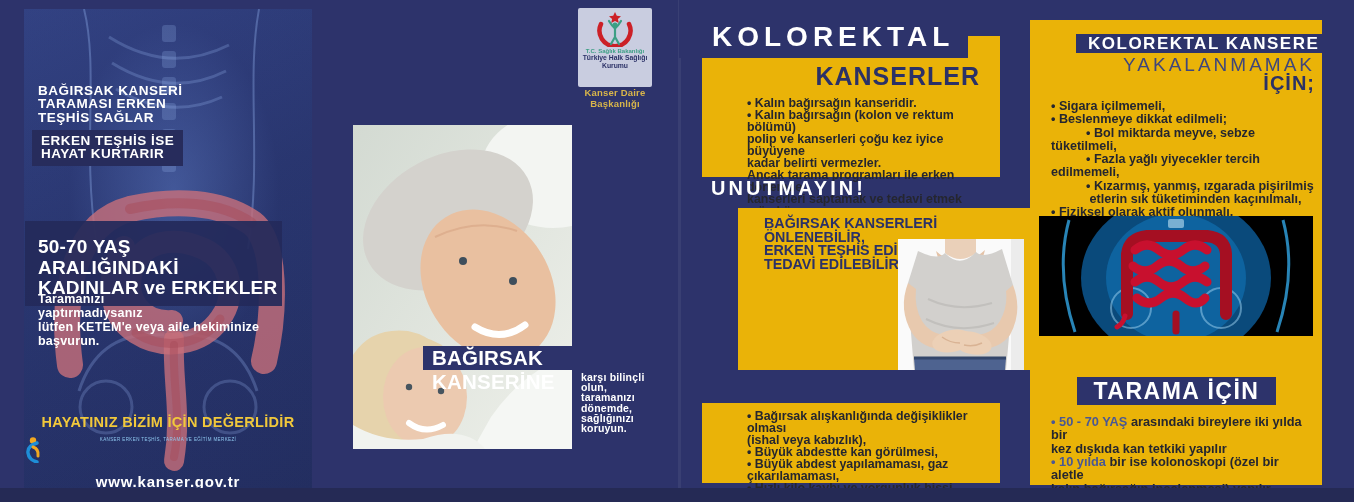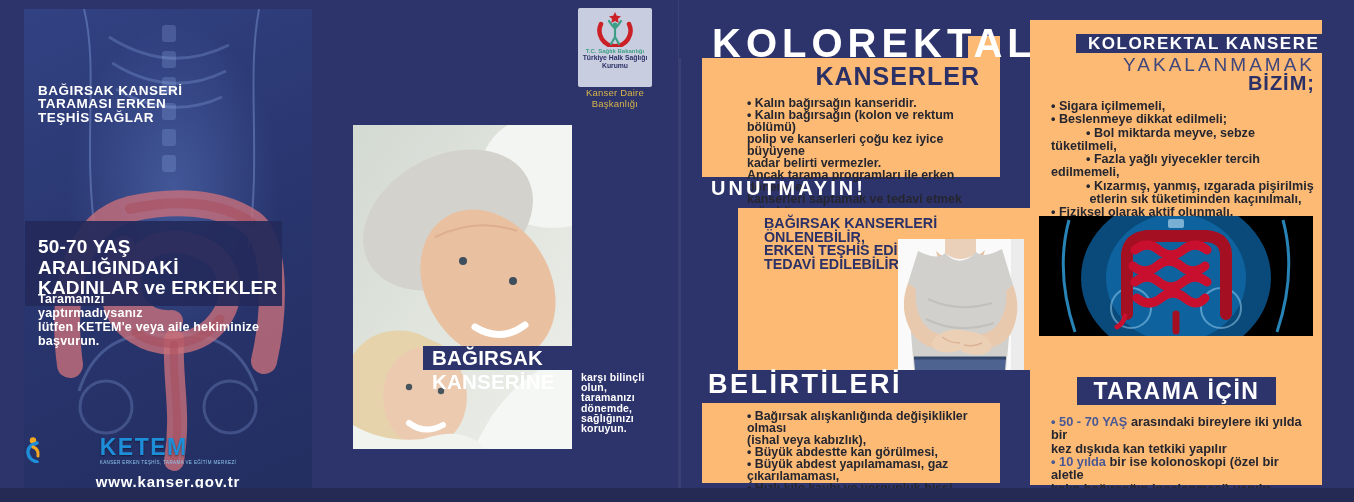--- a/index.html
+++ b/index.html
@@ -5,21 +5,21 @@
   html,body{margin:0;padding:0;background:#1d2142;}
   .page{
     position:relative;width:1354px;height:502px;overflow:hidden;
     background:#2d336b;
     font-family:"Liberation Sans",sans-serif;
     -webkit-font-smoothing:antialiased;
   }
   .abs{position:absolute;}
   .pre{white-space:pre-wrap;}
   .white{color:#ffffff;}
-  .lav{background:#fdba74;}
+  .lav{background:#eab308;}
 
   
   .left-art{left:24px;top:9px;width:288px;height:480px;overflow:hidden;
     background:
       radial-gradient(ellipse 150px 240px at 52% 38%, rgba(110,145,225,.38), rgba(60,80,160,.10) 70%),
       linear-gradient(155deg,#31407f 0%,#27336a 45%,#202a59 100%);}
   .left-art svg{position:absolute;left:0;top:0;}
   .lp-headline{left:14px;top:75px;font-weight:bold;font-size:13.5px;line-height:13.4px;letter-spacing:.5px;}
   .lp-earlybox{left:8px;top:121px;background:#272c5c;padding:4px 9px 5px;font-weight:bold;font-size:13.5px;line-height:13.4px;letter-spacing:.5px;}
   .lp-agebox{left:1px;top:212px;width:244px;background:rgba(36,42,90,.93);padding:16px 0 7px 13px;font-weight:bold;font-size:19px;line-height:20.5px;letter-spacing:.2px;}
@@ -29,29 +29,29 @@
   .ketem-word{font-weight:bold;font-size:23px;line-height:23px;color:#1e8ed8;letter-spacing:1.5px;text-shadow:0 1px 2px rgba(0,0,0,.45);}
   .ketem-sub{font-size:4.5px;color:#8fc7ef;letter-spacing:.4px;margin-top:1px;text-align:center;}
   .lp-web{left:0;right:0;top:464px;text-align:center;font-weight:bold;font-size:15px;letter-spacing:.8px;}
 
   
   .couple{left:353px;top:125px;width:219px;height:324px;overflow:hidden;}
   .logo-box{left:578px;top:8px;width:74px;height:79px;background:#c9cde0;border-radius:2px;
     display:flex;flex-direction:column;align-items:center;}
   .ministry-1{font-weight:bold;font-size:6px;color:#3d9f85;margin-top:1px;}
   .ministry-2{font-weight:bold;font-size:6.8px;line-height:7.6px;color:#2b3166;text-align:center;}
-  .dept{left:566px;top:87px;width:98px;text-align:center;font-weight:normal;font-size:9.5px;line-height:11px;color:#d8b54a;letter-spacing:.2px;}
+  .dept{left:566px;top:87px;width:98px;text-align:center;font-weight:bold;font-size:9.5px;line-height:11px;color:#d8b54a;letter-spacing:.2px;}
   .banner{left:423px;top:346px;width:237px;height:24px;background:#2d336b;font-weight:bold;font-size:20.5px;line-height:24px;letter-spacing:.2px;padding-left:9px;box-sizing:border-box;}
   .caption{left:581px;top:372px;font-weight:bold;font-size:10.5px;line-height:10.2px;letter-spacing:.2px;}
 
   
   .fold{left:678px;top:0;width:3px;height:502px;background:rgba(255,255,255,.06);}
   .box-about{left:702px;top:36px;width:298px;height:141px;text-decoration:underline;}
   .title-band{left:679px;top:0;width:289px;height:58px;background:#2d336b;}
-  .title-kolorektal{left:712px;top:21px;font-weight:bold;font-size:40px;letter-spacing:5px;}
+  .title-kolorektal{left:712px;top:21px;font-weight:bold;font-size:28px;letter-spacing:5px;}
   .sub-kanserler{right:20px;top:26px;font-weight:bold;font-size:25px;color:#2b3166;letter-spacing:1px;}
   .about-text{left:45px;top:61px;font-weight:bold;font-size:12.4px;line-height:12px;color:#25262f;}
   .remember-title{left:711px;top:177px;font-weight:bold;font-size:20px;letter-spacing:3px;}
   .box-remember{left:738px;top:208px;width:298px;height:162px;}
   .remember-text{left:26px;top:9px;font-weight:bold;font-size:14.3px;line-height:13.7px;color:#2b3166;}
   .woman-photo{left:160px;top:31px;width:126px;height:131px;overflow:hidden;}
   .symptoms-title{left:708px;top:369px;font-weight:bold;font-size:27px;letter-spacing:2.5px;}
   .box-symptoms{left:702px;top:403px;width:298px;height:80px;}
   .symptoms-text{left:45px;top:7px;font-weight:bold;font-size:12.4px;line-height:12px;color:#25262f;}
 
@@ -97,35 +97,37 @@
       </g>
       <g fill="none" stroke="#a84b59" stroke-opacity=".5" stroke-linecap="round">
         <path d="M106,200 C150,190 196,192 228,214" stroke-width="10"></path>
         <path d="M112,324 C140,342 178,336 196,310" stroke-width="9"></path>
         <path d="M150,336 C148,376 158,408 150,448" stroke-width="8"></path>
       </g>
     </svg>
     <div class="abs pre white lp-headline">BAĞIRSAK KANSERİ
 TARAMASI ERKEN
 TEŞHİS SAĞLAR</div>
+    <div class="abs pre white lp-earlybox">ERKEN TEŞHİS İSE
+HAYAT KURTARIR</div>
     <div class="abs pre white lp-agebox">50-70 YAŞ
 ARALIĞINDAKİ
 KADINLAR ve ERKEKLER</div>
     <div class="abs pre white lp-body">Taramanızı
 yaptırmadıysanız
 lütfen KETEM'e veya aile hekiminize
 başvurun.</div>
+    <div class="abs lp-slogan">HAYATINIZ BİZİM İÇİN DEĞERLİDİR</div>
     <div class="abs lp-ketem">
       <svg width="18" height="27" viewBox="0 0 18 27">
         <circle cx="9" cy="4.5" r="3.2" fill="#f2a71f"></circle>
         <path d="M13,7 Q3,10 4,17 Q5,24 13,26" stroke="#1e8ed8" stroke-width="3.4" fill="none" stroke-linecap="round"></path>
         <path d="M9,11 Q15,13 14,20" stroke="#f2a71f" stroke-width="3" fill="none" stroke-linecap="round"></path>
       </svg>
       <div>
-        <div class="ketem-word">KETEM</div>
         <div class="ketem-sub">KANSER ERKEN TEŞHİS, TARAMA VE EĞİTİM MERKEZİ</div>
       </div>
     </div>
     <div class="abs white lp-web">www.kanser.gov.tr</div>
   </section>
 
   <div class="abs couple">
     <svg width="219" height="324" viewBox="0 0 219 324">
       <defs>
         <linearGradient id="cg" x1="0" y1="0" x2="1" y2="1">
@@ -209,34 +211,33 @@
         <path d="M115,46 Q125,72 112,96 Q100,112 74,110 L70,96 Q92,98 102,82 Q110,68 108,52 Z" fill="#e8c9ae"></path>
         <ellipse cx="54" cy="102" rx="20" ry="11" fill="#ecd0b6" transform="rotate(-12 54 102)"></ellipse>
         <ellipse cx="74" cy="104" rx="20" ry="11" fill="#ecd0b6" transform="rotate(14 74 104)"></ellipse>
         <path d="M44,98 q8,6 18,6 M66,106 q10,2 18,-2" stroke="#d9b394" stroke-width="1.5" fill="none"></path>
         <path d="M16,119 H108 L107,131 H17 Z" fill="#4e6390"></path>
         <path d="M16,119 H108" stroke="#33466b" stroke-width="3"></path>
       </svg>
     </div>
   </div>
 
-  <div class="abs white symptoms-title">BELİRTİLERİ</div>
   <div class="abs lav box-symptoms">
     <div class="abs pre symptoms-text">• Bağırsak alışkanlığında değişiklikler olması
 (ishal veya kabızlık),
 • Büyük abdestte kan görülmesi,
 • Büyük abdest yapılamaması, gaz
 çıkarılamaması,
 • Hızlı kilo kaybı ve yorgunluk hissi olmasıdır.</div>
   </div>
 
   <section class="abs lav prev-panel">
     <div class="abs prev-band1">KOLOREKTAL KANSERE</div>
     <div class="abs prev-mid">YAKALANMAMAK</div>
-    <div class="abs prev-end">BİZİM;</div>
+    <div class="abs prev-end">İÇİN;</div>
     <div class="abs pre advice">• Sigara içilmemeli,
 • Beslenmeye dikkat edilmeli;
           • Bol miktarda meyve, sebze tüketilmeli,
           • Fazla yağlı yiyecekler tercih edilmemeli,
           • Kızarmış, yanmış, ızgarada pişirilmiş
            etlerin sık tüketiminden kaçınılmalı,
 • Fiziksel olarak aktif olunmalı,
 • Kilo almaktan kaçınılmalı,
 • İçki tüketiminden kaçınılmalı</div>
 

